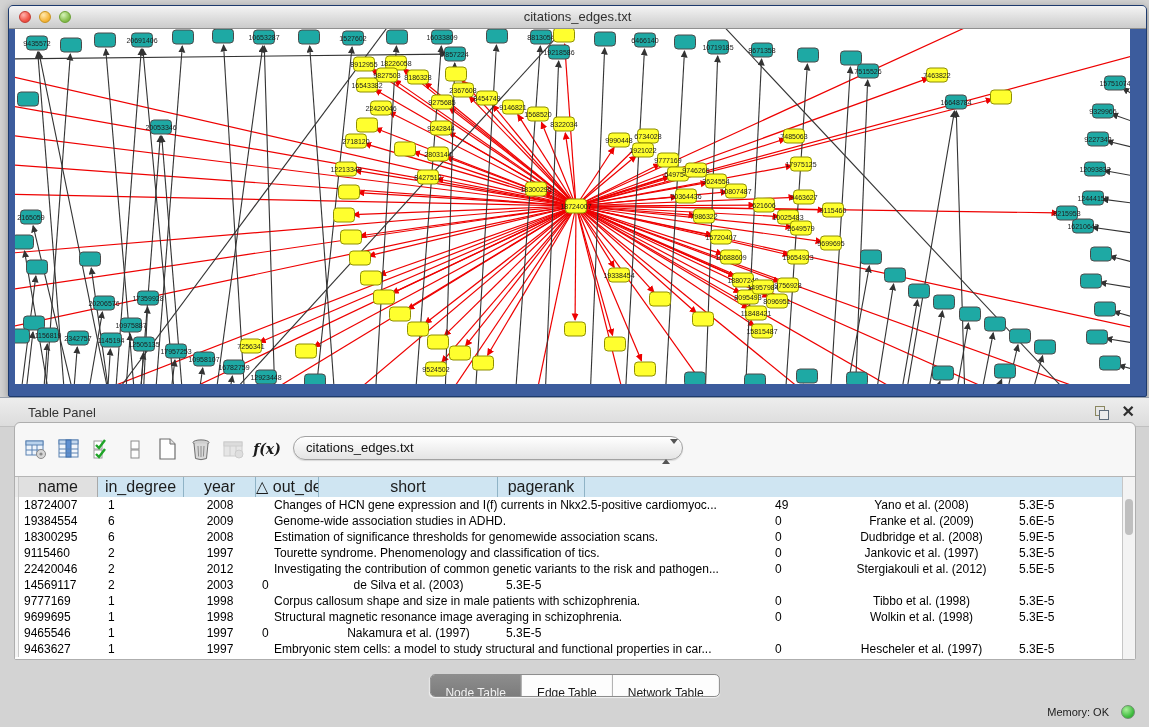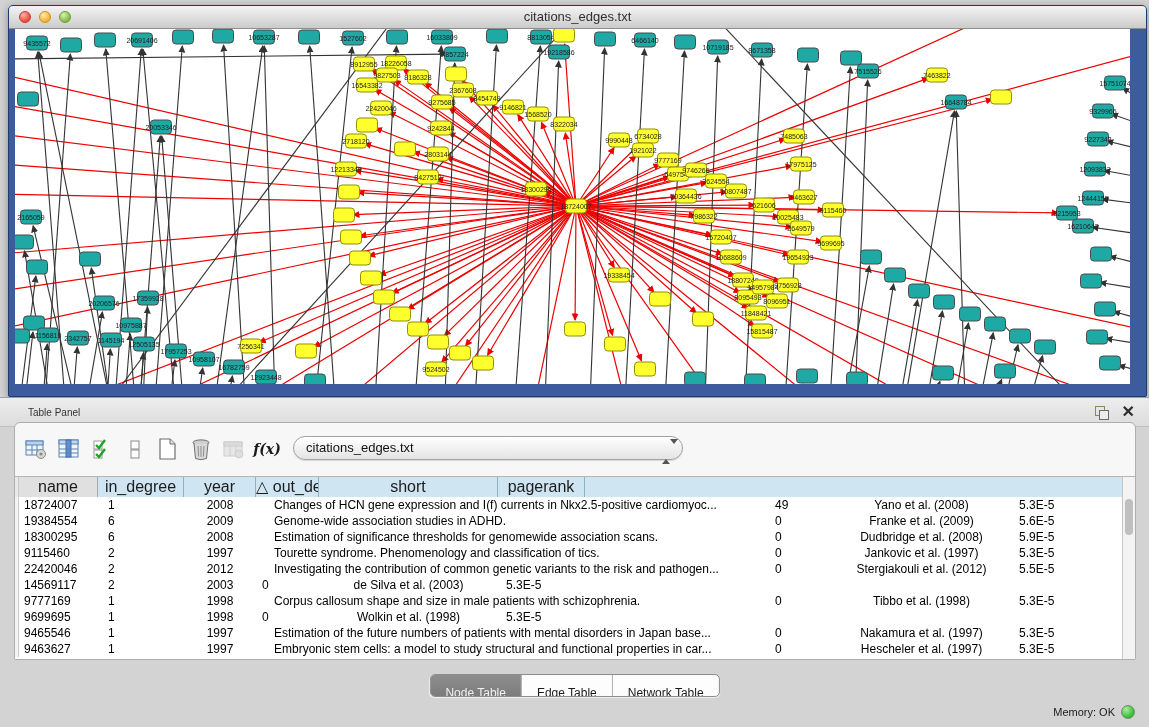--- a/index.html
+++ b/index.html
@@ -21,21 +21,21 @@
   .light.yellow{background:radial-gradient(circle at 35% 30%,#ffe9b0,#f7b83f 60%,#e09c22);border:1px solid #c9941f;}
   .light.green{background:radial-gradient(circle at 35% 30%,#d6f3b9,#8cc153 60%,#67a62f);border:1px solid #6ba135;}
   .canvas{position:absolute;left:6px;right:16px;top:23px;bottom:12px;background:#ffffff;overflow:hidden;}
   .canvas svg{display:block;}
 
   
   .panel-header{position:absolute;left:0;top:397px;width:1149px;height:30px;
     background:linear-gradient(#ededed,#dcdcdc);border-top:1px solid #98a0ac;
     border-bottom:1px solid #c0c0c0;box-sizing:border-box;}
   .panel-header .ph-title{position:absolute;left:28px;top:0;height:30px;line-height:30px;
-    font-size:10px;color:#333;}
+    font-size:13px;color:#333;}
   .float-icon{position:absolute;right:40px;top:8px;width:14px;height:13px;cursor:pointer;}
   .float-icon .sq1{position:absolute;left:0;top:0;width:8px;height:8px;border:1px solid #8a875f;}
   .float-icon .sq2{position:absolute;left:4px;top:4px;width:8px;height:8px;border:1px solid #5e6c7a;background:#ececec;}
   .close-icon{position:absolute;right:14px;top:4px;font-size:16px;font-weight:bold;color:#2e2e2e;cursor:pointer;}
 
   .content-panel{position:absolute;left:14px;top:422px;width:1122px;height:238px;
     background:#f7f7f7;border:1px solid #aeaeae;border-radius:6px 6px 2px 2px;box-sizing:border-box;}
 
   
   .toolbar{position:absolute;left:6px;top:6px;height:40px;display:flex;align-items:center;}
@@ -80,21 +80,21 @@
 
   
   .tabs{position:absolute;left:50%;top:674px;transform:translateX(-50%);display:flex;height:21px;
     border:1px solid #8d8d8d;border-radius:5px;overflow:hidden;background:#fdfdfd;
     box-shadow:0 1px 1px rgba(255,255,255,.7), inset 0 0 1px rgba(0,0,0,.1);}
   .tab{height:21px;line-height:21px;padding:8px 15px;font-size:12px;color:#1b1b1b;cursor:pointer;white-space:nowrap;}
   .tab + .tab{border-left:1px solid #adadad;}
   .tab.selected{background:linear-gradient(#8d8d8d,#6f6f6f);color:#f2f2f2;}
 
   
-  .memory{position:absolute;right:14px;top:702px;height:20px;display:flex;align-items:center;cursor:pointer;}
+  .memory{position:absolute;right:14px;top:702px;height:20px;display:flex;align-items:center;cursor:pointer;gap:6px;}
   .memory .mlabel{font-size:11px;color:#1c1c1c;margin-right:6px;}
   .mem-dot{width:14px;height:14px;border-radius:50%;
     background:radial-gradient(circle at 35% 30%,#a9f09a,#3dbb3d 65%,#2d9c2d);border:1px solid #6f8f6f;box-sizing:border-box;}
 </style>
 </head>
 <body>
 
 <div class="net-window">
   <div class="titlebar">
     <div class="lights">
@@ -679,30 +679,30 @@
           <div class="cell c-title">Corpus callosum shape and size in male patients with schizophrenia.</div>
           <div class="cell c-out_degree">0</div>
           <div class="cell c-short">Tibbo et al. (1998)</div>
           <div class="cell c-pagerank">5.3E-5</div>
         </div>
         <div class="trow">
           <div class="gutter"></div>
           <div class="cell c-name">9699695</div>
           <div class="cell c-in_degree">1</div>
           <div class="cell c-year">1998</div>
+          <div class="cell c-title">Structural magnetic resonance image averaging in schizophrenia.</div>
           <div class="cell c-out_degree">0</div>
           <div class="cell c-short">Wolkin et al. (1998)</div>
           <div class="cell c-pagerank">5.3E-5</div>
         </div>
         <div class="trow">
           <div class="gutter"></div>
           <div class="cell c-name">9465546</div>
           <div class="cell c-in_degree">1</div>
           <div class="cell c-year">1997</div>
-          <div class="cell c-title">Estimation of the future numbers of patients with mental disorders in Japan base...</div>
           <div class="cell c-out_degree">0</div>
           <div class="cell c-short">Nakamura et al. (1997)</div>
           <div class="cell c-pagerank">5.3E-5</div>
         </div>
         <div class="trow">
           <div class="gutter"></div>
           <div class="cell c-name">9463627</div>
           <div class="cell c-in_degree">1</div>
           <div class="cell c-year">1997</div>
           <div class="cell c-title">Embryonic stem cells: a model to study structural and functional properties in car...</div>

